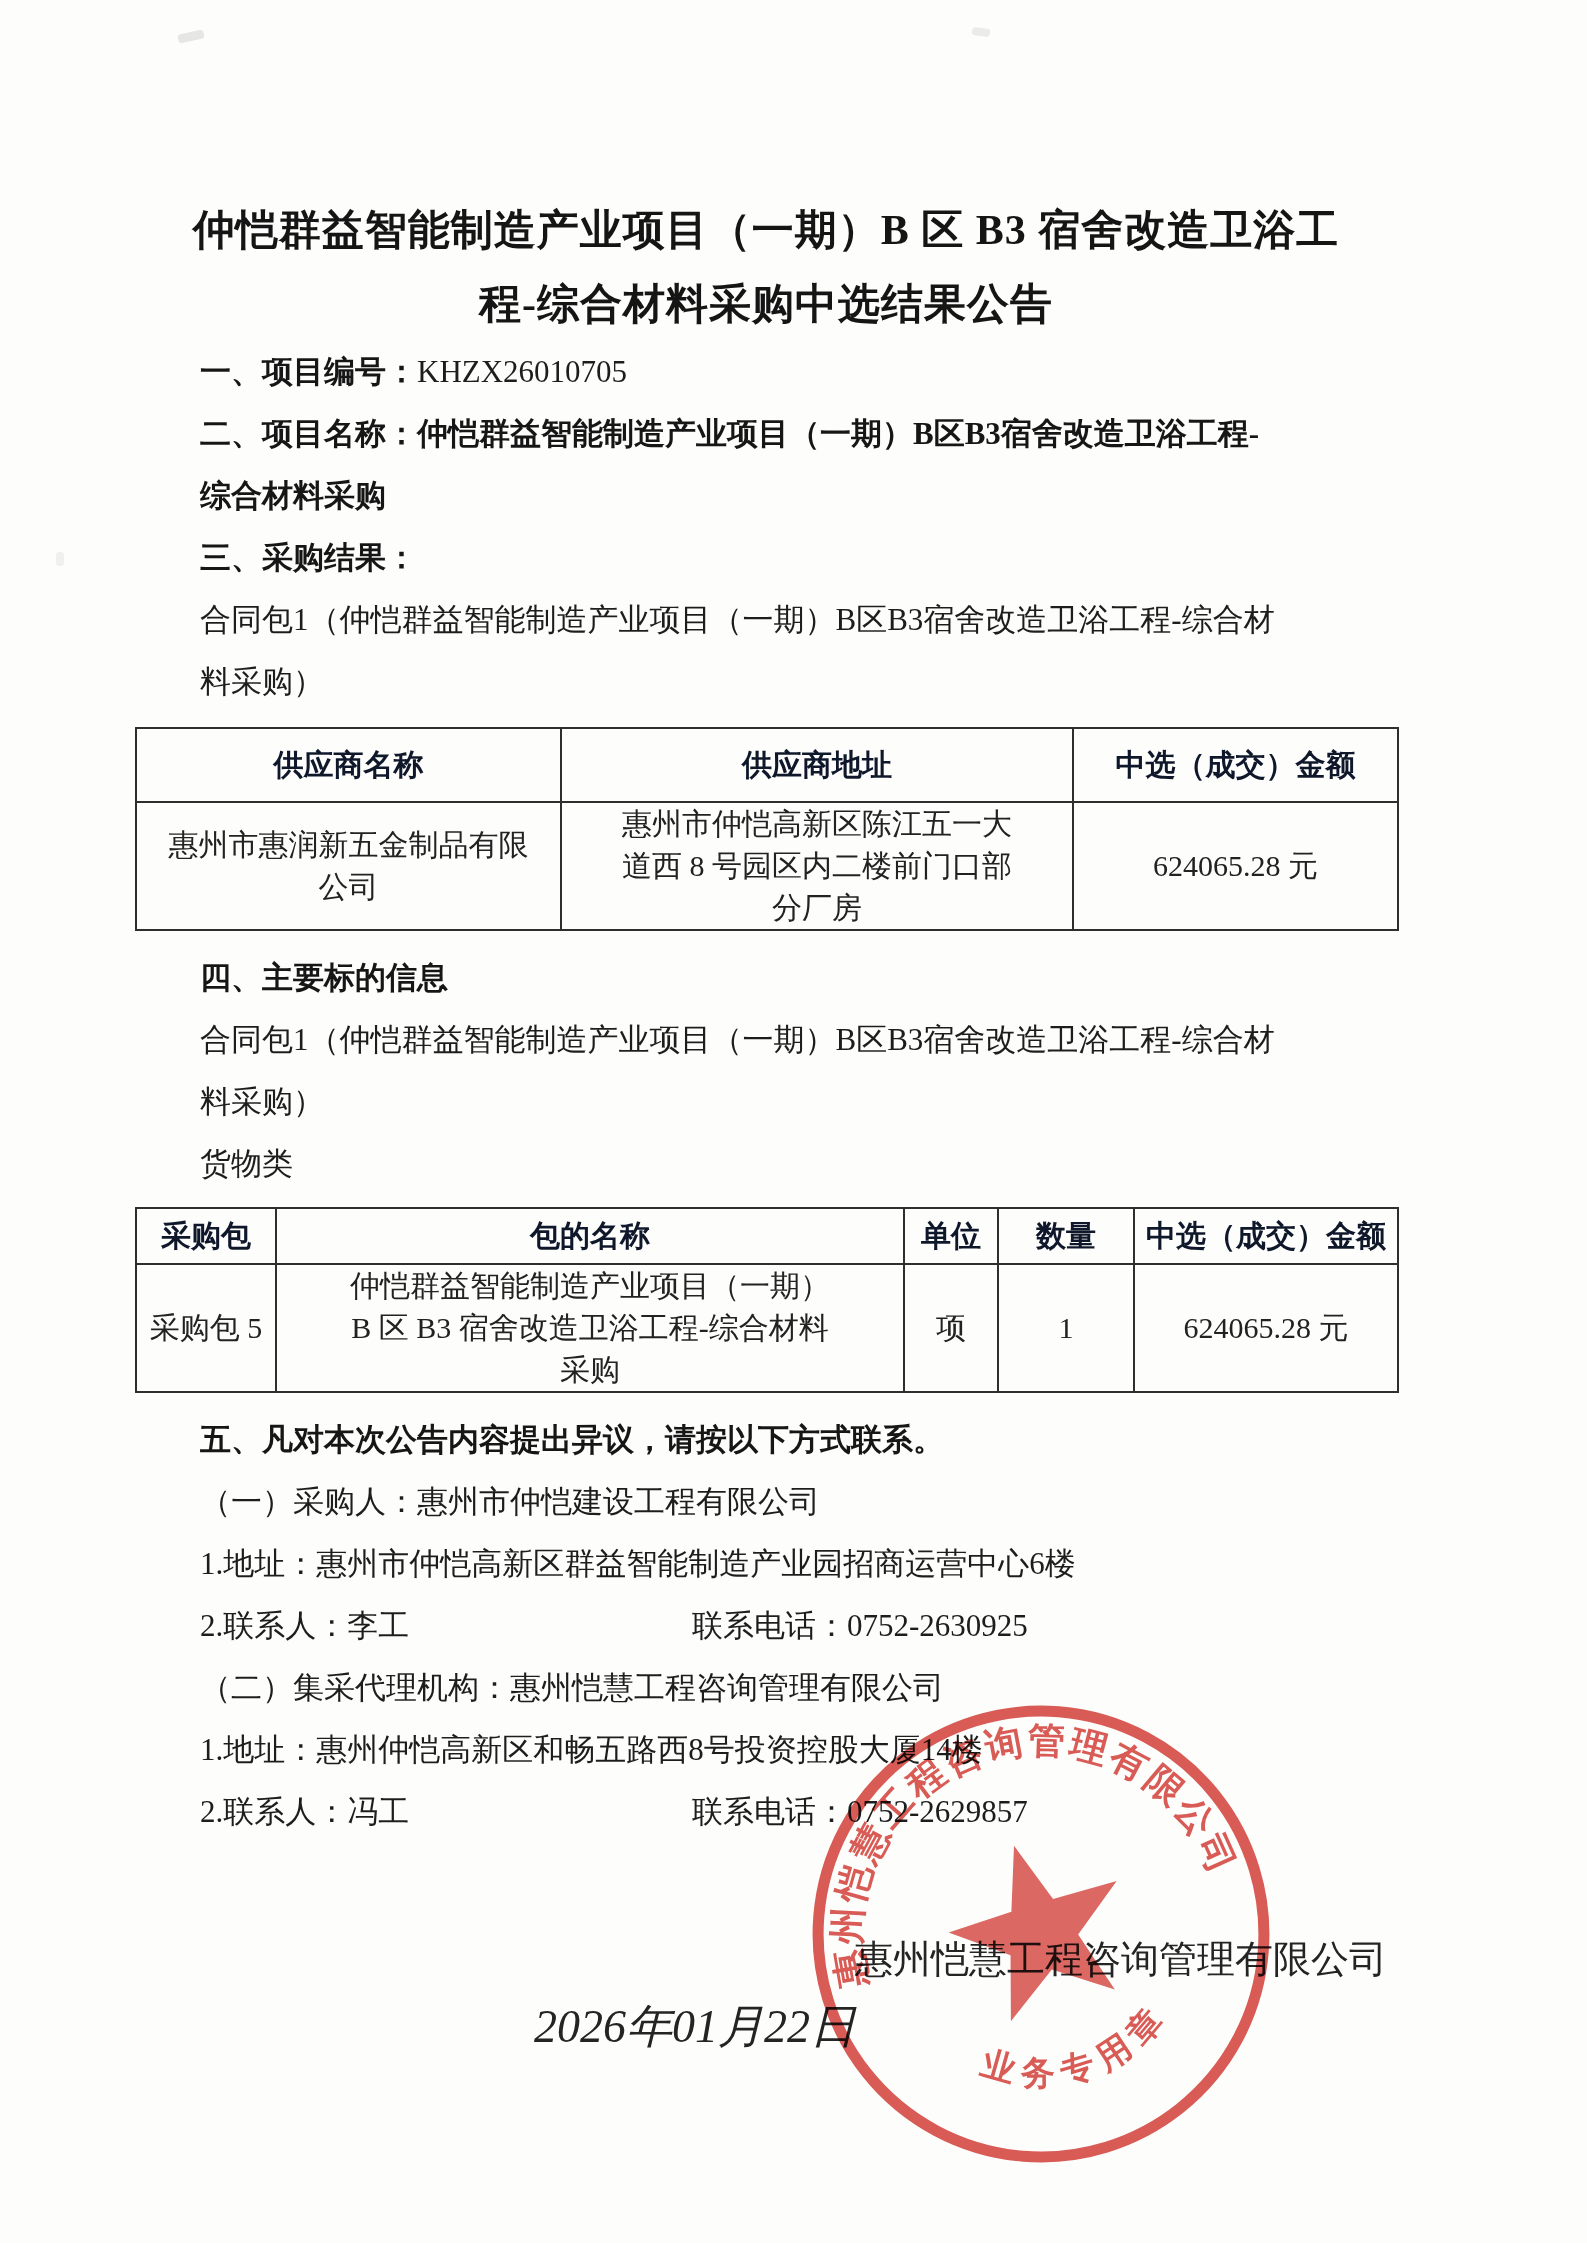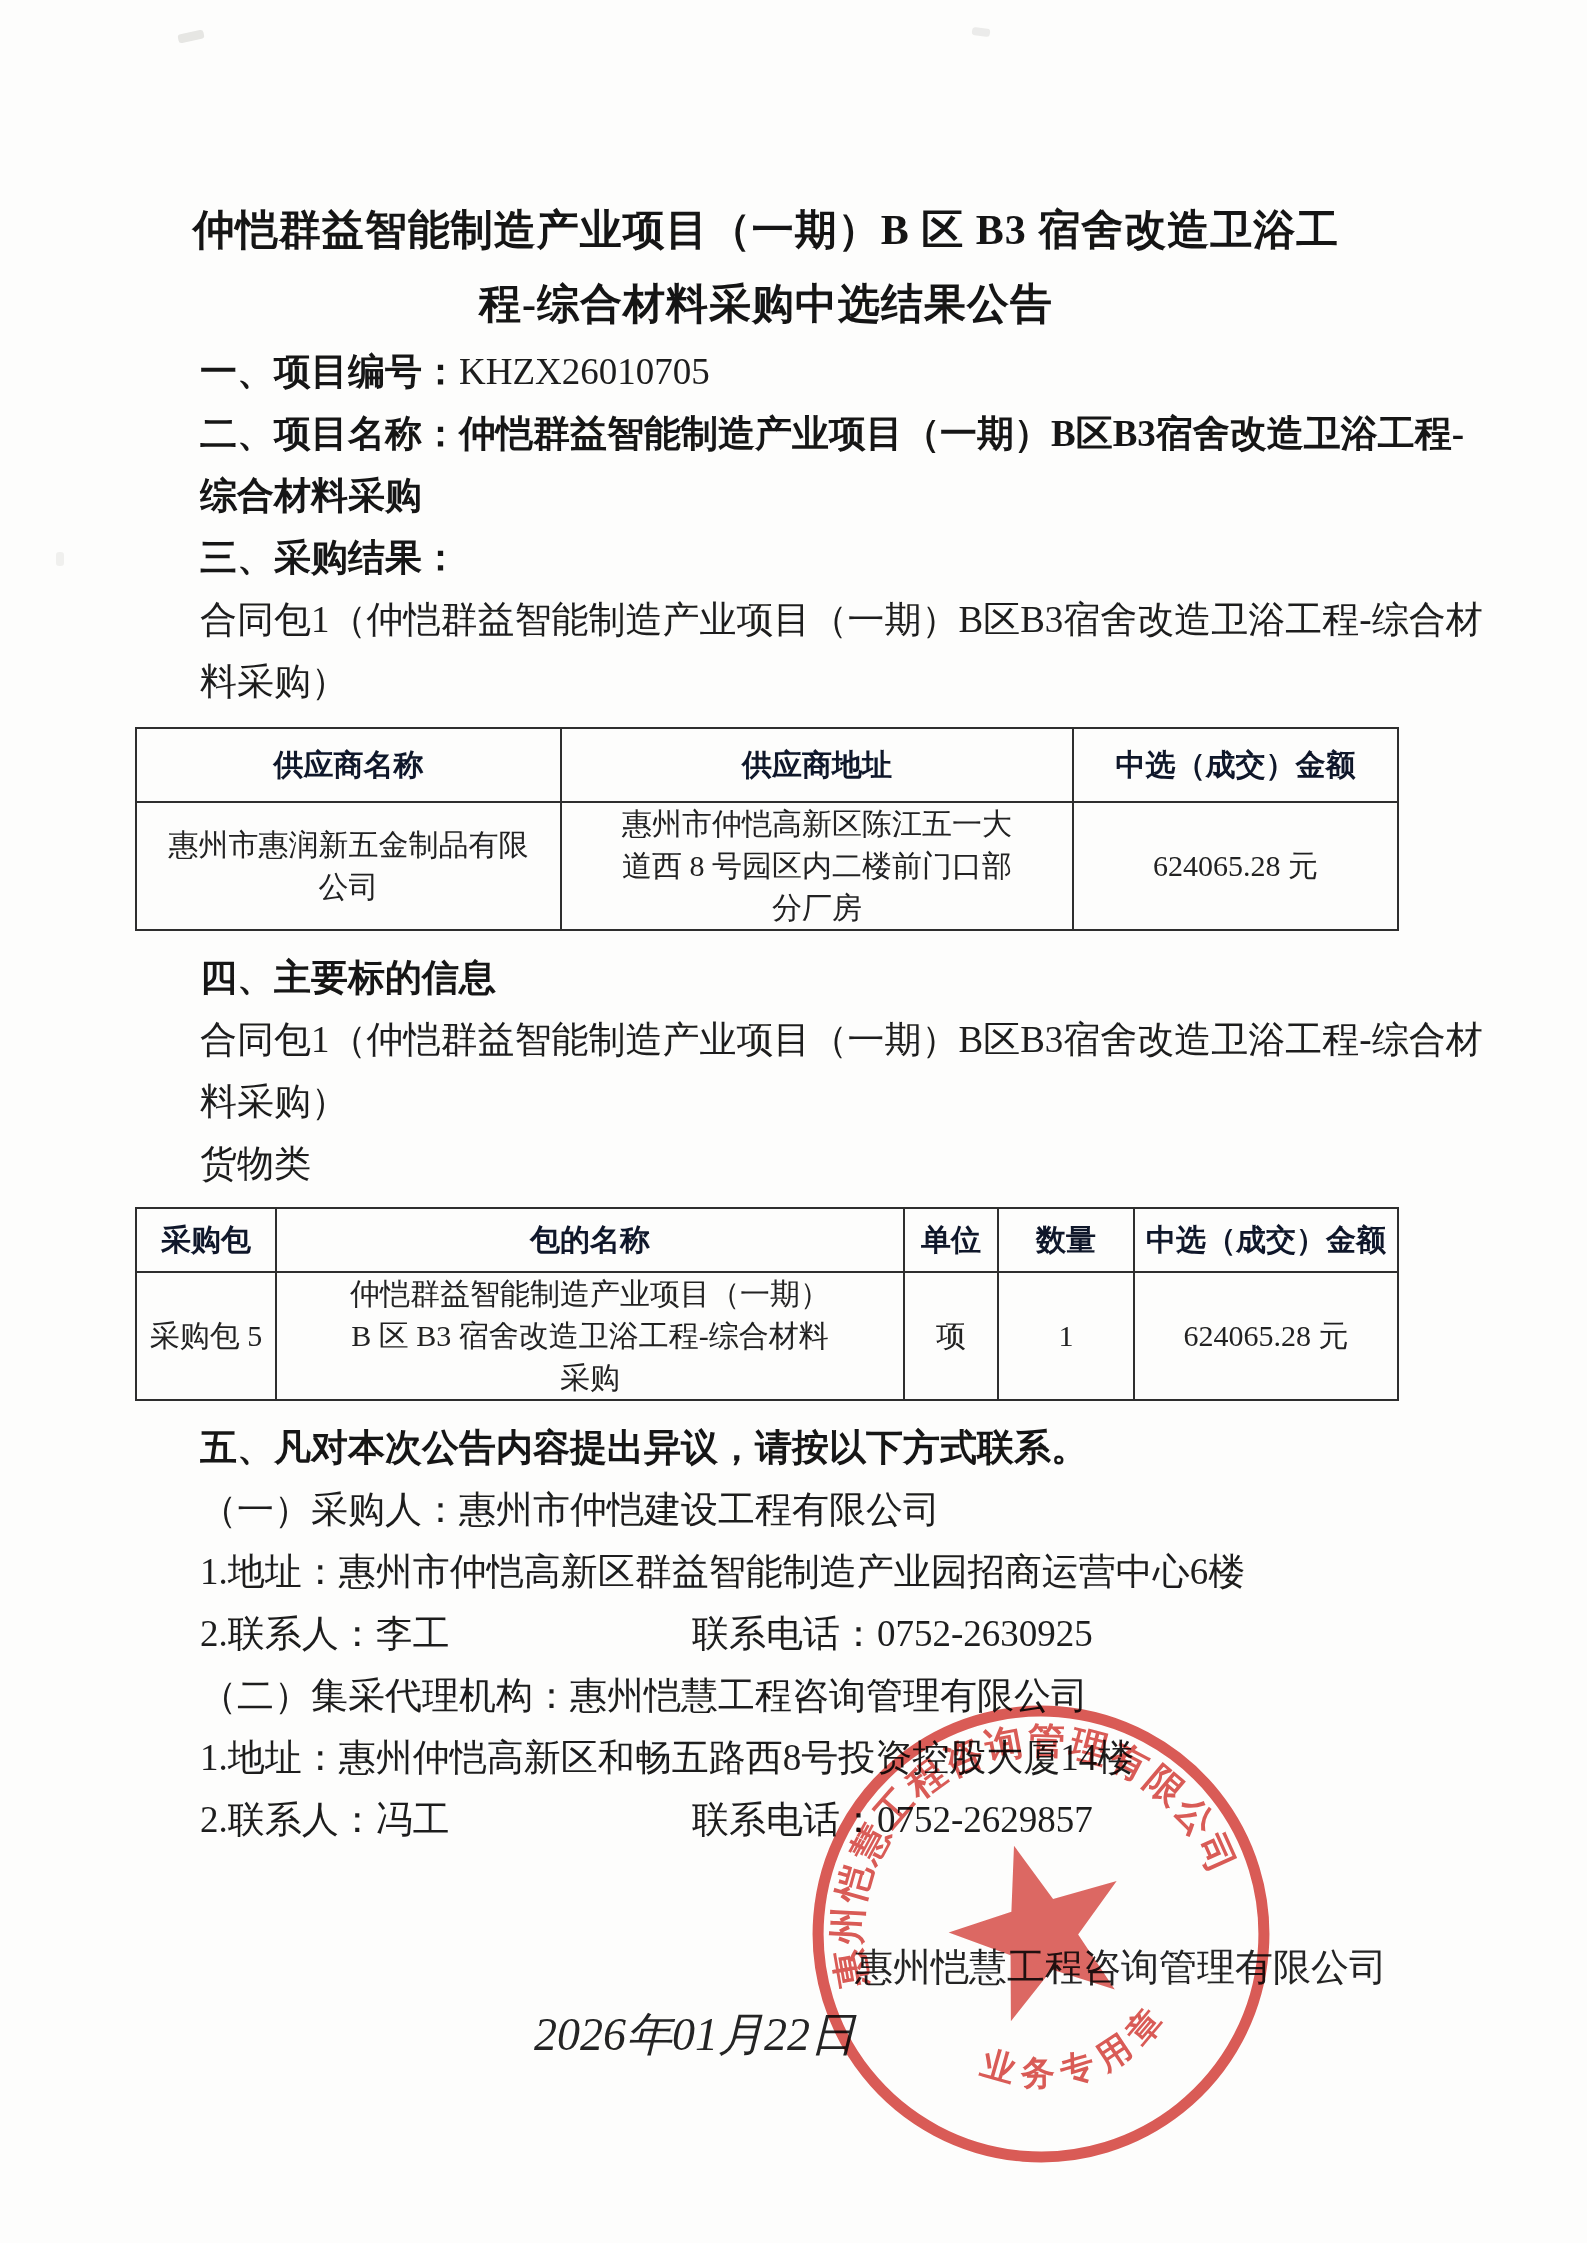--- a/index.html
+++ b/index.html
@@ -17,39 +17,39 @@
     padding-top:190px;
     text-align:center;
     font-weight:bold;
     font-size:42px;
     line-height:74px;
     letter-spacing:1px;
     color:#151515;
   }
   .line{
     margin:0 0 0 65px;
-    font-size:37px;
+    font-size:31px;
     line-height:62px;
     white-space:nowrap;
   }
   .bold{font-weight:bold;color:#161616;}
   table{
     border-collapse:collapse;
     width:1262px;
     table-layout:fixed;
     font-size:30px;
     color:#222;
   }
   .tbl1{margin-top:14px;}
   .tbl2{margin-top:12px;}
   th,td{border:2.5px solid #2e2e2e;text-align:center;vertical-align:middle;padding:0;}
   th{font-weight:bold;font-size:30px;color:#0f172a;}
   .tbl1 .hdr{height:74px;}
   .tbl1 .data{height:126px;}
-  .tbl2 .hdr{height:64px;}
+  .tbl2 .hdr{height:56px;}
   .tbl2 .data{height:128px;}
   td{line-height:42px;}
   .cell-name{padding:0 18px;}
   .cell-addr{padding:0 53px;}
   .cell-pkgname{padding:0 64px;}
   .sec-gap{margin-top:16px;}
   .contact-left{display:inline-block;width:492px;}
   .sig-company{
     margin-top:92px;
     text-align:right;

